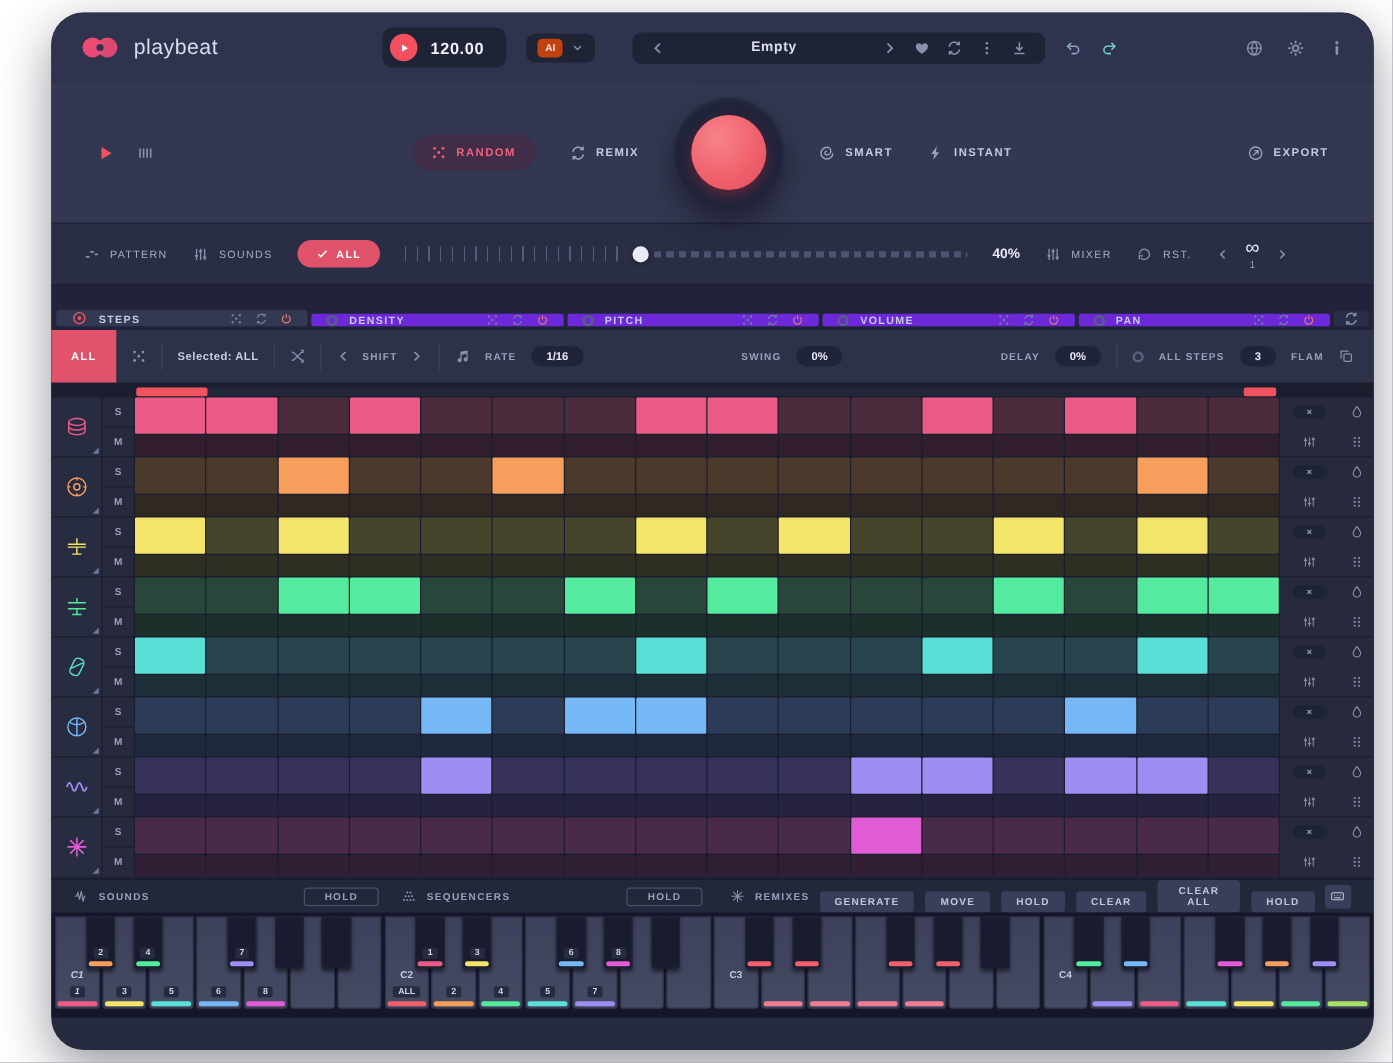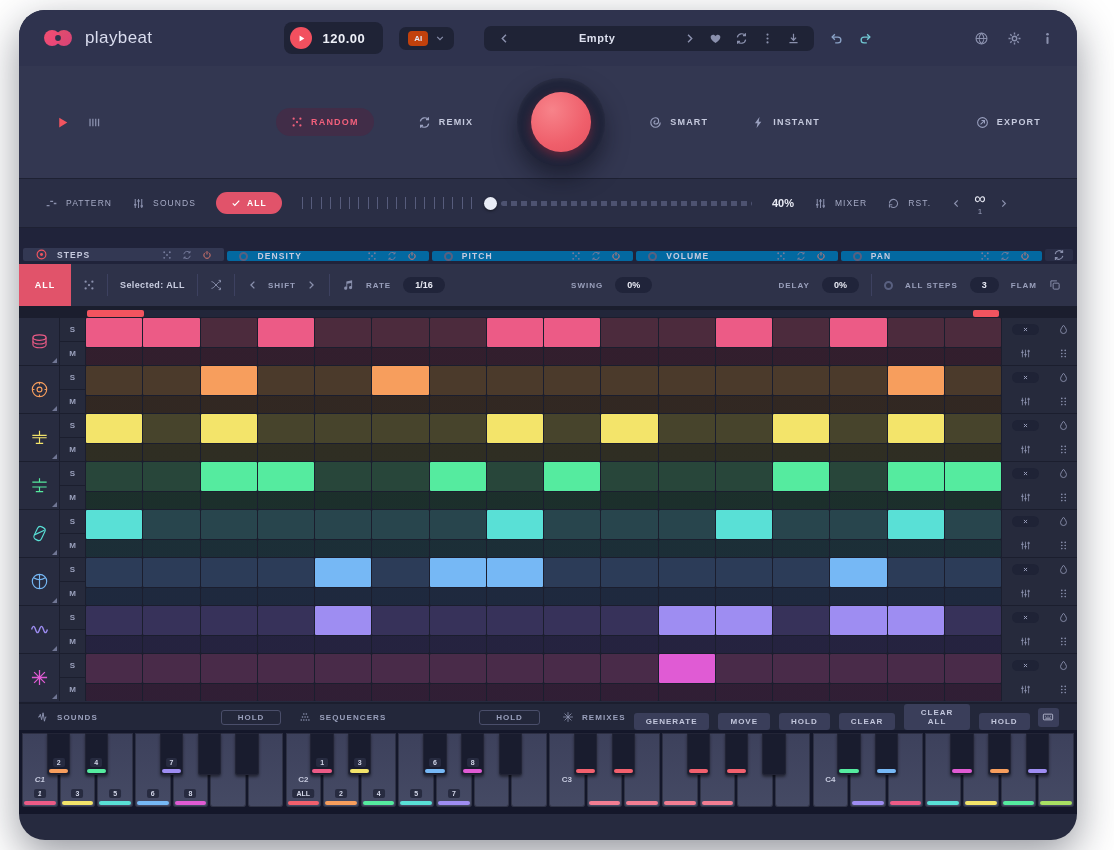--- a/index.html
+++ b/index.html
@@ -1,20 +1,20 @@
 <!DOCTYPE html>
 <html><head>
 <meta charset="utf-8">
 <style>
 *{box-sizing:border-box;margin:0;padding:0}
 html,body{width:1114px;height:850px;overflow:hidden;background:#ffffff;
   font-family:"Liberation Sans","DejaVu Sans",sans-serif}
 button{background:none;border:none;color:inherit;font:inherit;cursor:pointer;padding:0}
 svg{display:block}
-.window{position:relative;width:1058px;height:830px;margin:10px 19px;background:#262a3f;
+.window{position:relative;width:1058px;height:830px;margin:10px 41px;background:#262a3f;
   border-radius:26px;overflow:hidden;box-shadow:0 14px 42px rgba(20,24,40,.45);color:#c4c9e0}
 
 
 .topbar{height:56px;background:#2f334e;display:flex;align-items:center;gap:16px;padding:0 22px}
 .logo{display:flex;align-items:center;gap:10px;margin-right:6px}
 .logo-text{font-size:17px;color:#d9dcee;letter-spacing:.4px}
 .bpm-pill{display:flex;align-items:center;gap:10px;background:#1f2336;border-radius:8px;padding:5px 18px 5px 6px;margin-left:110px}
 .bpm-play{width:22px;height:22px;border-radius:50%;background:#f2505f;display:flex;align-items:center;justify-content:center;color:#fff}
 .bpm-play svg{width:9px;height:9px}
 .bpm-value{font-size:13px;color:#eef0f8;font-weight:bold;letter-spacing:.5px}
@@ -27,21 +27,21 @@
 .icon-btn svg{width:13px;height:13px}
 .undo{color:#8ba3c7}.redo{color:#72c9d4}
 .spacer{flex:1}
 .tb-right{display:flex;gap:18px;align-items:center}
 .tb-right .icon-btn svg{width:15px;height:15px}
 
 
 .transport{height:112px;background:#333751;display:flex;align-items:center;padding:0 36px;position:relative}
 .t-left{display:flex;gap:18px;align-items:center}
 .play-red{color:#f2545f}.play-red svg{width:15px;height:15px}
-.t-center{position:absolute;left:50%;transform:translateX(-50%);display:flex;align-items:center;gap:44px}
+.t-center{position:absolute;left:50%;transform:translateX(-50%);display:flex;align-items:center;gap:28px}
 .t-item{display:flex;align-items:center;gap:8px;font-size:9px;letter-spacing:1.2px;color:#c6cade;font-weight:bold}
 .t-item .icon svg{width:13px;height:13px;color:#9aa0bf}
 .random-pill{display:flex;align-items:center;gap:8px;background:#412d48;border-radius:14px;padding:8px 15px;color:#f2607c;font-size:9px;font-weight:bold;letter-spacing:1.2px}
 .random-pill svg{width:12px;height:12px}
 .big-btn{width:88px;height:88px;border-radius:50%;background:#20243a;display:flex;align-items:center;justify-content:center;
   box-shadow:0 12px 22px rgba(10,12,24,.5),inset 0 2px 4px rgba(255,255,255,.05)}
 .big-inner{width:60px;height:60px;border-radius:50%;background:radial-gradient(circle at 35% 30%,#f7838a,#ef5f6b 60%,#e4515f);box-shadow:0 4px 10px rgba(180,40,60,.45)}
 .t-right{margin-left:auto}
 
 
@@ -57,21 +57,21 @@
 .slider-val{font-size:11px;color:#e8eaf4;font-weight:bold}
 .pat-select{display:flex;align-items:center;gap:12px}
 .pat-select .icon-btn svg{width:11px;height:11px}
 .pat-inf{display:flex;flex-direction:column;align-items:center;line-height:1}
 .inf{font-size:16px;color:#e8eaf4}
 .pat-num{font-size:8px;color:#9aa0bc;margin-top:1px}
 
 
 .tabsbar{height:36px;background:#20233a;display:flex;align-items:flex-end;gap:3px;padding:3px 4px}
 #other-tabs{display:contents}
-.tab-seg{flex:1;background:#0369a1;display:flex;align-items:center;gap:9px;padding:0 12px;border-radius:2px}
+.tab-seg{flex:1;background:#6d28d9;display:flex;align-items:center;gap:9px;padding:0 12px;border-radius:2px}
 .tab-seg.active{background:#333853}
 .tab-label{font-size:8.5px;font-weight:bold;letter-spacing:1.1px;color:#c6cade}
 .dot{width:9px;height:9px;border-radius:50%;border:2px solid #596080}
 .mini{margin-left:auto;display:flex;gap:10px;align-items:center}
 .mini [data-icon] svg{width:10px;height:10px;color:#767c9c}
 .mini .pw svg{color:#e07a6e}
 .target{color:#f2545f}.target svg{width:13px;height:13px}
 .tab-refresh{width:28px;background:#2a2e47;border-radius:2px;display:flex;align-items:center;justify-content:center;color:#8a90ad}
 .tab-refresh svg{width:12px;height:12px}
 

